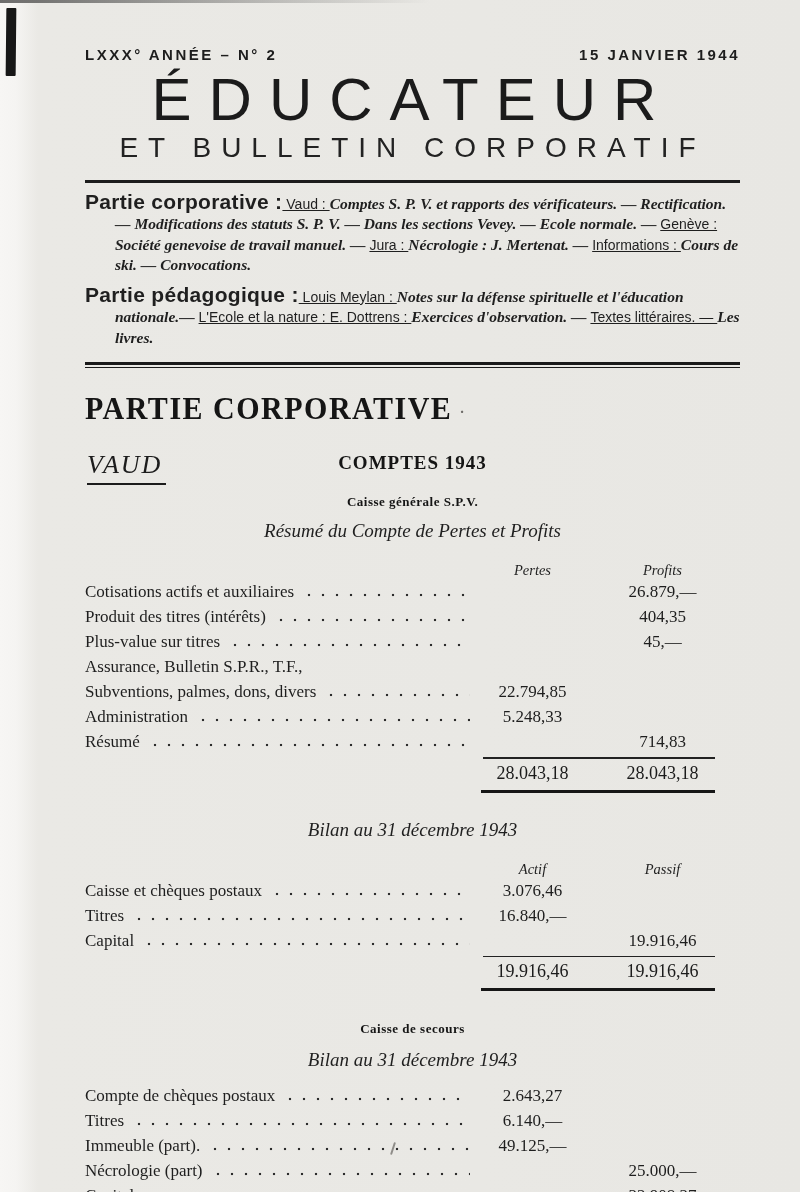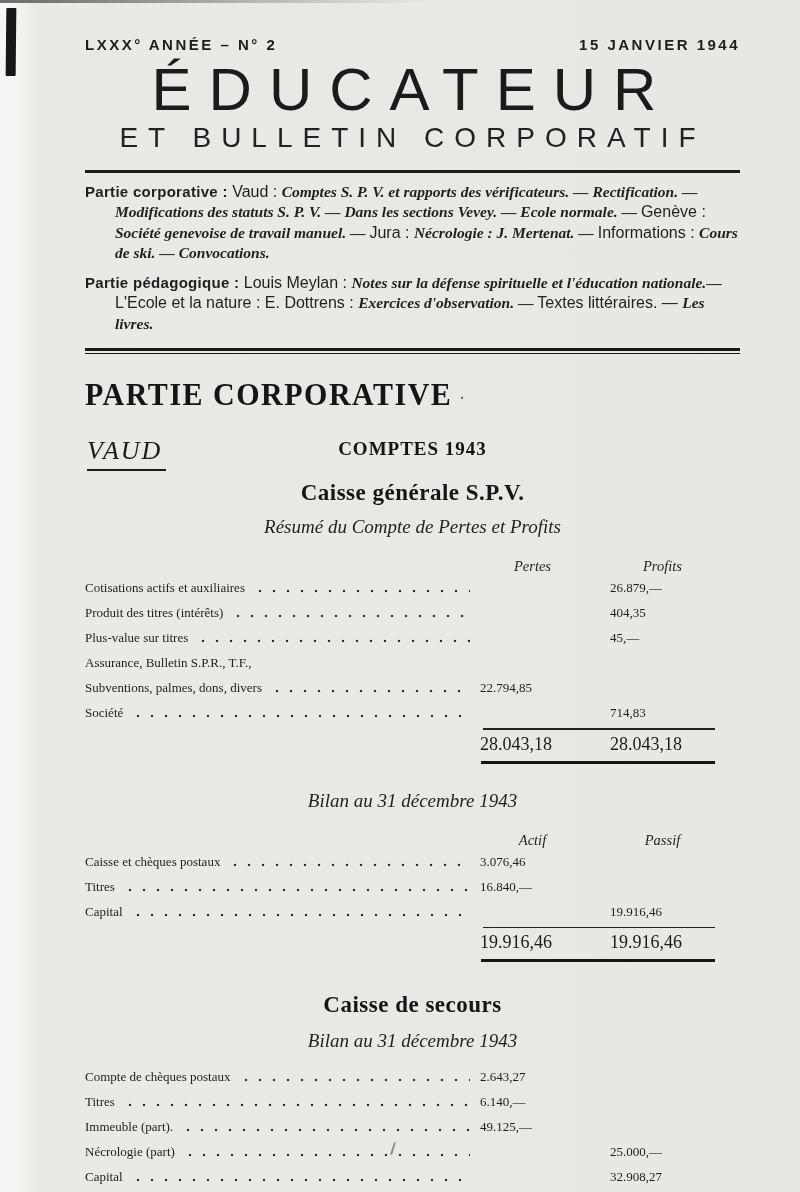--- a/index.html
+++ b/index.html
@@ -14,61 +14,61 @@
     color:#262626;
   }
   
   .edge-bar { position:absolute; left:6px; top:8px; width:10px; height:68px; background:#171717; border-radius:1px; transform:rotate(.6deg); }
   .edge-streak { position:absolute; left:0; top:0; width:430px; height:3px;
     background:linear-gradient(90deg, rgba(35,35,35,.65), rgba(35,35,35,.25) 60%, rgba(35,35,35,0)); }
   .stray-slash { position:absolute; left:392px; top:1142px; width:2px; height:13px; background:#8f8d89; transform:rotate(18deg); border-radius:1px; }
   .content { position:relative; width:655px; margin:0 auto 0 85px; }
 
   
-  .issue-row { display:flex; justify-content:space-between; align-items:baseline; padding-top:36px;
+  .issue-row { display:flex; justify-content:space-between; align-items:baseline; padding-top:46px;
     font-family:"Liberation Sans", sans-serif; font-weight:bold; font-size:15px; letter-spacing:2.5px; color:#1d1d1d; }
   .masthead-title { text-align:center; font-family:"Liberation Sans", sans-serif; font-size:60px;
     letter-spacing:17px; color:#1b1b1b; margin-top:6px; line-height:62px; font-weight:normal; }
   .masthead-subtitle { text-align:center; font-family:"Liberation Sans", sans-serif; font-size:28px;
     letter-spacing:10px; color:#222; line-height:34px; font-weight:normal; }
   .rule-1 { height:2.5px; background:#1c1c1c; margin-top:15px; }
 
   
   .sommaire-heading { font-family:"Liberation Sans", sans-serif; font-size:15px; letter-spacing:1.2px;
     color:#222; margin:13px 0 0 30px; }
   .sommaire-entry { margin:9px 0 0 0; padding-left:30px; text-indent:-30px; font-size:15.5px; line-height:20.5px; color:#1f1f1f; }
-  .entry-lead { font-family:"Liberation Sans", sans-serif; font-weight:bold; font-size:15px; letter-spacing:.3px; }
-  .seg-sans { font-family:"Liberation Sans", sans-serif; font-size:16px; }
+  .entry-lead { font-family:"Liberation Sans", sans-serif; font-weight:bold; font-size:21px; letter-spacing:.3px; }
+  .seg-sans { font-family:"Liberation Sans", sans-serif; font-size:14px;text-decoration:underline; }
   .seg-it { font-family:"Liberation Serif", serif; font-style:italic; font-weight:bold; font-size:15.5px; }
   .rule-2 { margin-top:14px; height:2px; border-top:3.5px solid #1a1a1a; border-bottom:1.5px solid #1a1a1a; }
 
   
   .section-title { font-family:"Liberation Serif", serif; font-weight:bold; font-size:30px; letter-spacing:1.5px;
     color:#151515; margin-top:24px; transform:scaleY(1.04); transform-origin:left; }
   .section-title .faint-dot { font-weight:normal; color:#6e6c68; font-size:20px; }
   .region-row { position:relative; margin-top:24px; height:30px; }
   .region-label { position:absolute; left:2px; top:0; font-style:italic; font-size:26px; letter-spacing:2px;
     color:#1c1c1c; border-bottom:2px solid #1c1c1c; padding:0 4px 3px 0; }
   .accounts-title { text-align:center; font-weight:bold; font-size:19px; letter-spacing:1px; color:#151515; padding-top:2px; }
-  .center-bold { text-align:center; font-weight:bold; font-size:23px; letter-spacing:.5px; color:#151515; }
+  .center-bold { text-align:center; font-weight:bold; font-size:13px; letter-spacing:.5px; color:#151515; }
   .center-italic { text-align:center; font-style:italic; font-size:19px; color:#1f1f1f; }
   .mt14 { margin-top:14px; } .mt10 { margin-top:10px; } .mt26 { margin-top:26px; }
 
   
   .fin-table { width:630px;margin-top:20px; }
   .fhead { display:flex; justify-content:flex-end; font-style:italic; font-size:14.5px; color:#1f1f1f; margin-top:8px; }
   .fhead .hcol { width:105px; text-align:center; }
   .fhead .hcol + .hcol { margin-left:25px; }
-  .frow { display:flex; align-items:baseline; font-size:13px; line-height:25px; color:#1e1e1e; }
+  .frow { display:flex; align-items:baseline; font-size:17px; line-height:25px; color:#1e1e1e; }
   .flabel { white-space:nowrap; }
   .dots { flex:1; align-self:stretch; margin:0 10px 0 9px;
     background-image:radial-gradient(circle at 2px 2px, #2c2c2c 1.25px, rgba(0,0,0,0) 1.6px);
     background-size:14px 4px; background-repeat:repeat-x; background-position:4px calc(100% - 7px); }
   .nodots { background:none; }
-  .fcol { width:105px; text-align:left; white-space:nowrap; flex:none; }
+  .fcol { width:105px; text-align:center; white-space:nowrap; flex:none; }
   .fcol + .fcol { margin-left:25px; }
   .total-rule-thin { width:232px; height:1.5px; background:#222; margin:3px 0 0 auto; }
   .total-rule-thick { width:234px; height:3px; background:#161616; margin:2px 0 0 auto; }
   .totals-row { display:flex; justify-content:flex-end; font-size:18px; line-height:24px; color:#1b1b1b; padding:2px 0 3px 0; }
 </style>
 </head>
 <body>
 
 <div class="page">
   <div class="edge-bar"></div>
@@ -130,21 +130,27 @@
             <span class="fcol"></span>
             <span class="fcol"></span>
           </div>
           <div class="frow">
             <span class="flabel">Subventions, palmes, dons, divers</span>
             <span class="dots"></span>
             <span class="fcol">22.794,85</span>
             <span class="fcol"></span>
           </div>
           <div class="frow">
-            <span class="flabel">Société</span>
+            <span class="flabel">Administration</span>
+            <span class="dots"></span>
+            <span class="fcol">5.248,33</span>
+            <span class="fcol"></span>
+          </div>
+          <div class="frow">
+            <span class="flabel">Résumé</span>
             <span class="dots"></span>
             <span class="fcol"></span>
             <span class="fcol">714,83</span>
           </div>
         </div>
       <div class="total-rule-thin"></div>
       <div class="totals-row">
         <span class="fcol">28.043,18</span>
         <span class="fcol">28.043,18</span>
       </div>

